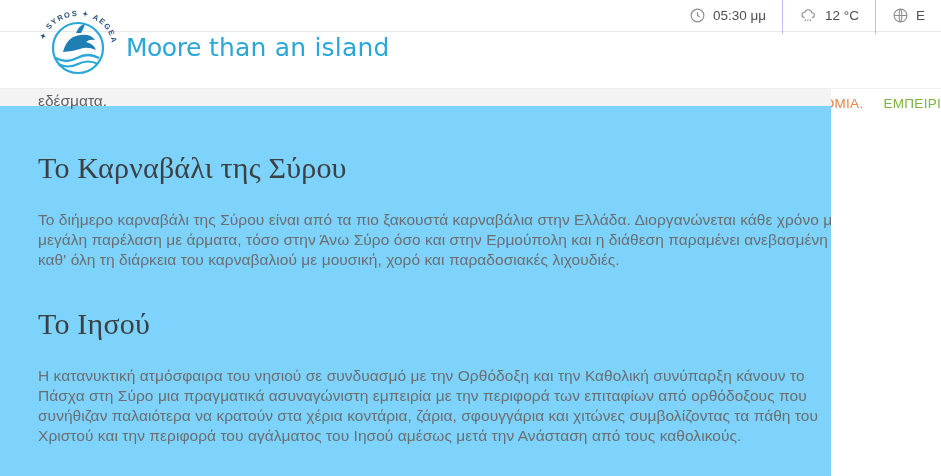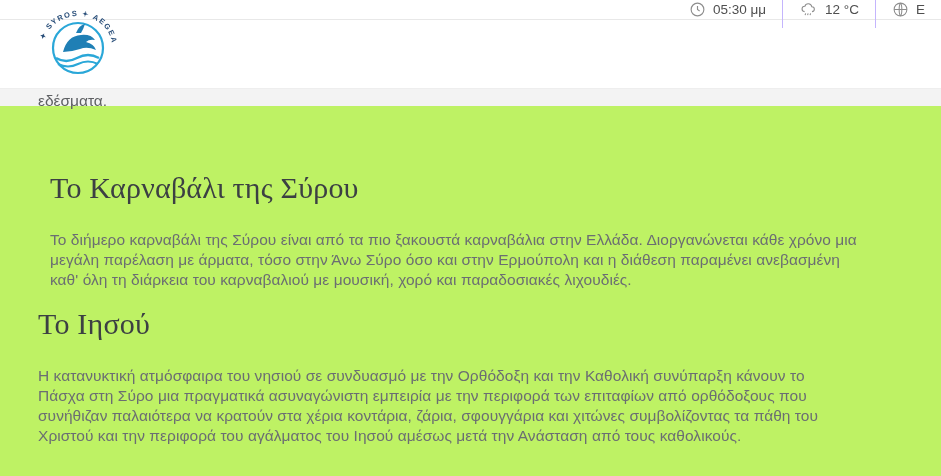--- a/index.html
+++ b/index.html
@@ -9,21 +9,21 @@
     overflow: hidden;
     background: #ffffff;
     font-family: "Liberation Sans", sans-serif;
   }
 
   
   .topbar {
     position: absolute;
     top: 0; left: 0;
     width: 941px;
-    height: 20px;
+    height: 32px;
     background: #ffffff;
     border-bottom: 1px solid #e8e8e8;
     display: flex;
     justify-content: flex-end;
     align-items: center;
   }
   .topbar-items {
     display: flex;
     align-items: center;
     height: 36px;
@@ -100,23 +100,23 @@
   .nav-item.active {
     border: 1px solid #5bc0de;
     color: #3ab0d8;
     padding: 6px 10px;
   }
 
   
   .content {
     position: absolute;
     top: 89px; left: 0;
-    width: 941px;
+    width: 831px;
     height: 387px;
-    background: #bef264;
+    background: #7dd3fc;
     overflow: hidden;
     text-decoration: underline;
   }
   .top-strip {
     position: absolute;
     top: 0; left: 0;
     width: 941px; height: 17px;
     background: #f3f3f3;
   }
   .article {
@@ -202,20 +202,23 @@
 
         <circle cx="42" cy="42" r="25" fill="none" stroke="#2aa7d8" stroke-width="2.2"></circle>
 
         <path d="M20 52 q10 6 21 0 q11 -6 22 0" fill="none" stroke="#2aa7d8" stroke-width="2.4"></path>
         <path d="M22 58 q10 5 20 0 q10 -5 20 0" fill="none" stroke="#2aa7d8" stroke-width="2"></path>
 
         <path d="M27 46 q4 -16 18 -17 q10 -1 14 5 q-6 -1 -9 2 q8 2 10 8 q-9 -4 -16 -1 q-9 3 -17 3 z" fill="#1f7fb5"></path>
         <path d="M40 27 q3 -8 9 -9 q-2 6 -4 9 z" fill="#1f7fb5"></path>
       </svg>
     </div>
+    <div class="logo-text">
+      <span class="moore">Moore</span><span> than an island</span>
+    </div>
   </div>
 
   <nav class="nav">
 
     <div class="nav-home">
       <span class="ic">
         <svg width="21" height="21" viewBox="0 0 24 24" fill="none" stroke="#e8834a" stroke-width="1.7">
           <path d="M3 11.5L12 4l9 7.5"></path>
             <path d="M5.5 10.5V20h13v-9.5"></path>
         </svg>
@@ -244,21 +247,21 @@
   </nav>
 </div>
 
 <div class="content">
   <div class="top-strip"></div>
 
   <div class="article">
 
     <p class="cut-line" style="position:absolute; top:-1px; left:0;">εδέσματα.</p>
 
-    <div style="position:absolute; top:62px; left:12px; width:815px;margin-top:20px;">
+    <div style="position:absolute; top:62px; left:0; width:815px;">
       <h2 class="sec-title">Το Καρναβάλι της Σύρου</h2>
       <p class="sec-body" style="margin-top:25px;">Το διήμερο καρναβάλι της Σύρου είναι από τα πιο ξακουστά καρναβάλια στην Ελλάδα. Διοργανώνεται κάθε χρόνο μια μεγάλη παρέλαση με άρματα, τόσο στην Άνω Σύρο όσο και στην Ερμούπολη και η διάθεση παραμένει ανεβασμένη καθ' όλη τη διάρκεια του καρναβαλιού με μουσική, χορό και παραδοσιακές λιχουδιές.</p>
     </div>
 
     <div style="position:absolute; top:218px; left:0; width:815px;">
       <h2 class="sec-title">Το Ιησού</h2>
       <p class="sec-body" style="margin-top:25px;">Η κατανυκτική ατμόσφαιρα του νησιού σε συνδυασμό με την Ορθόδοξη και την Καθολική συνύπαρξη κάνουν το Πάσχα στη Σύρο μια πραγματικά ασυναγώνιστη εμπειρία με την περιφορά των επιταφίων από ορθόδοξους που συνήθιζαν παλαιότερα να κρατούν στα χέρια κοντάρια, ζάρια, σφουγγάρια και χιτώνες συμβολίζοντας τα πάθη του Χριστού και την περιφορά του αγάλματος του Ιησού αμέσως μετά την Ανάσταση από τους καθολικούς.</p>
     </div>
 
   </div>

